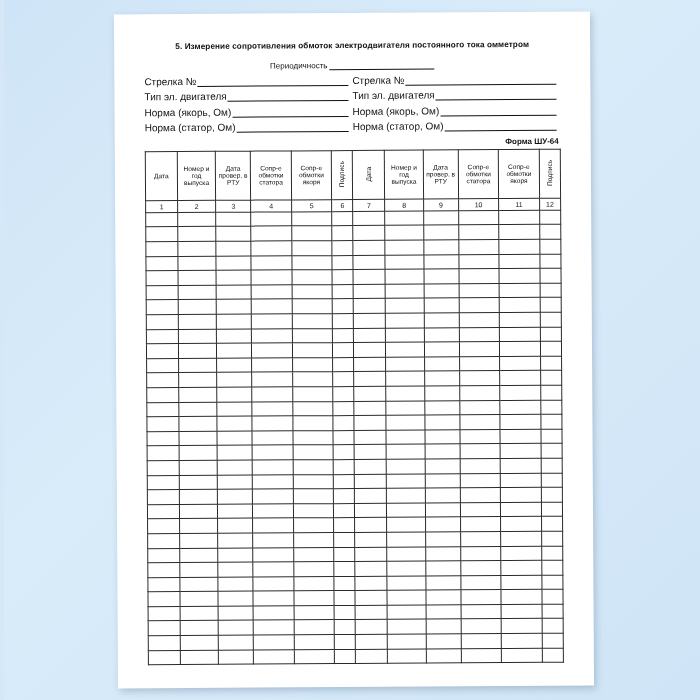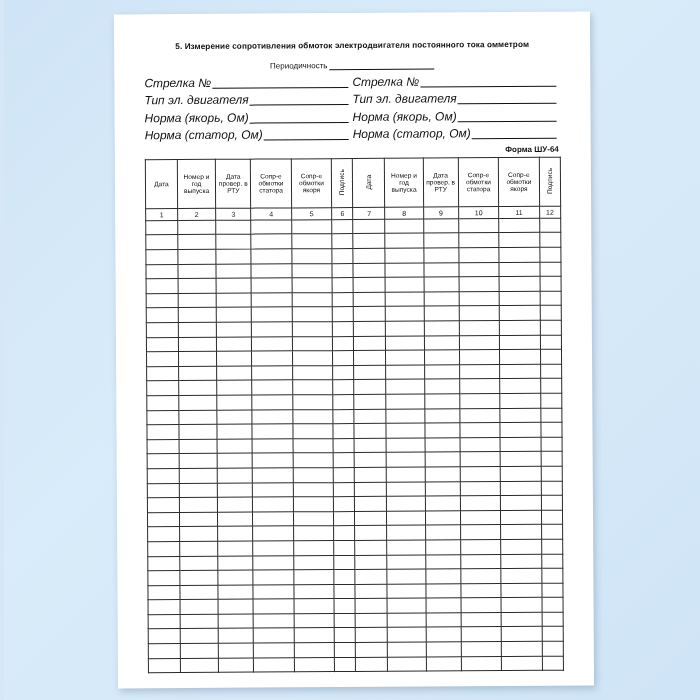--- a/index.html
+++ b/index.html
@@ -72,22 +72,21 @@
   }
   .field-cell {
     display: flex;
     align-items: flex-end;
     width: 50%;
     box-sizing: border-box;
     padding-right: 4px;
   }
   .field-cell .lbl {
     white-space: nowrap;
-    font-size: 12px;
-    font-style: italic;
+    font-size: 10px;
   }
   .field-cell .rule {
     flex: 1 1 auto;
     border-bottom: 1px solid #111;
     height: 8px;
     margin-left: 1px;
   }
   .form-code {
     text-align: right;
     font-size: 8px;

